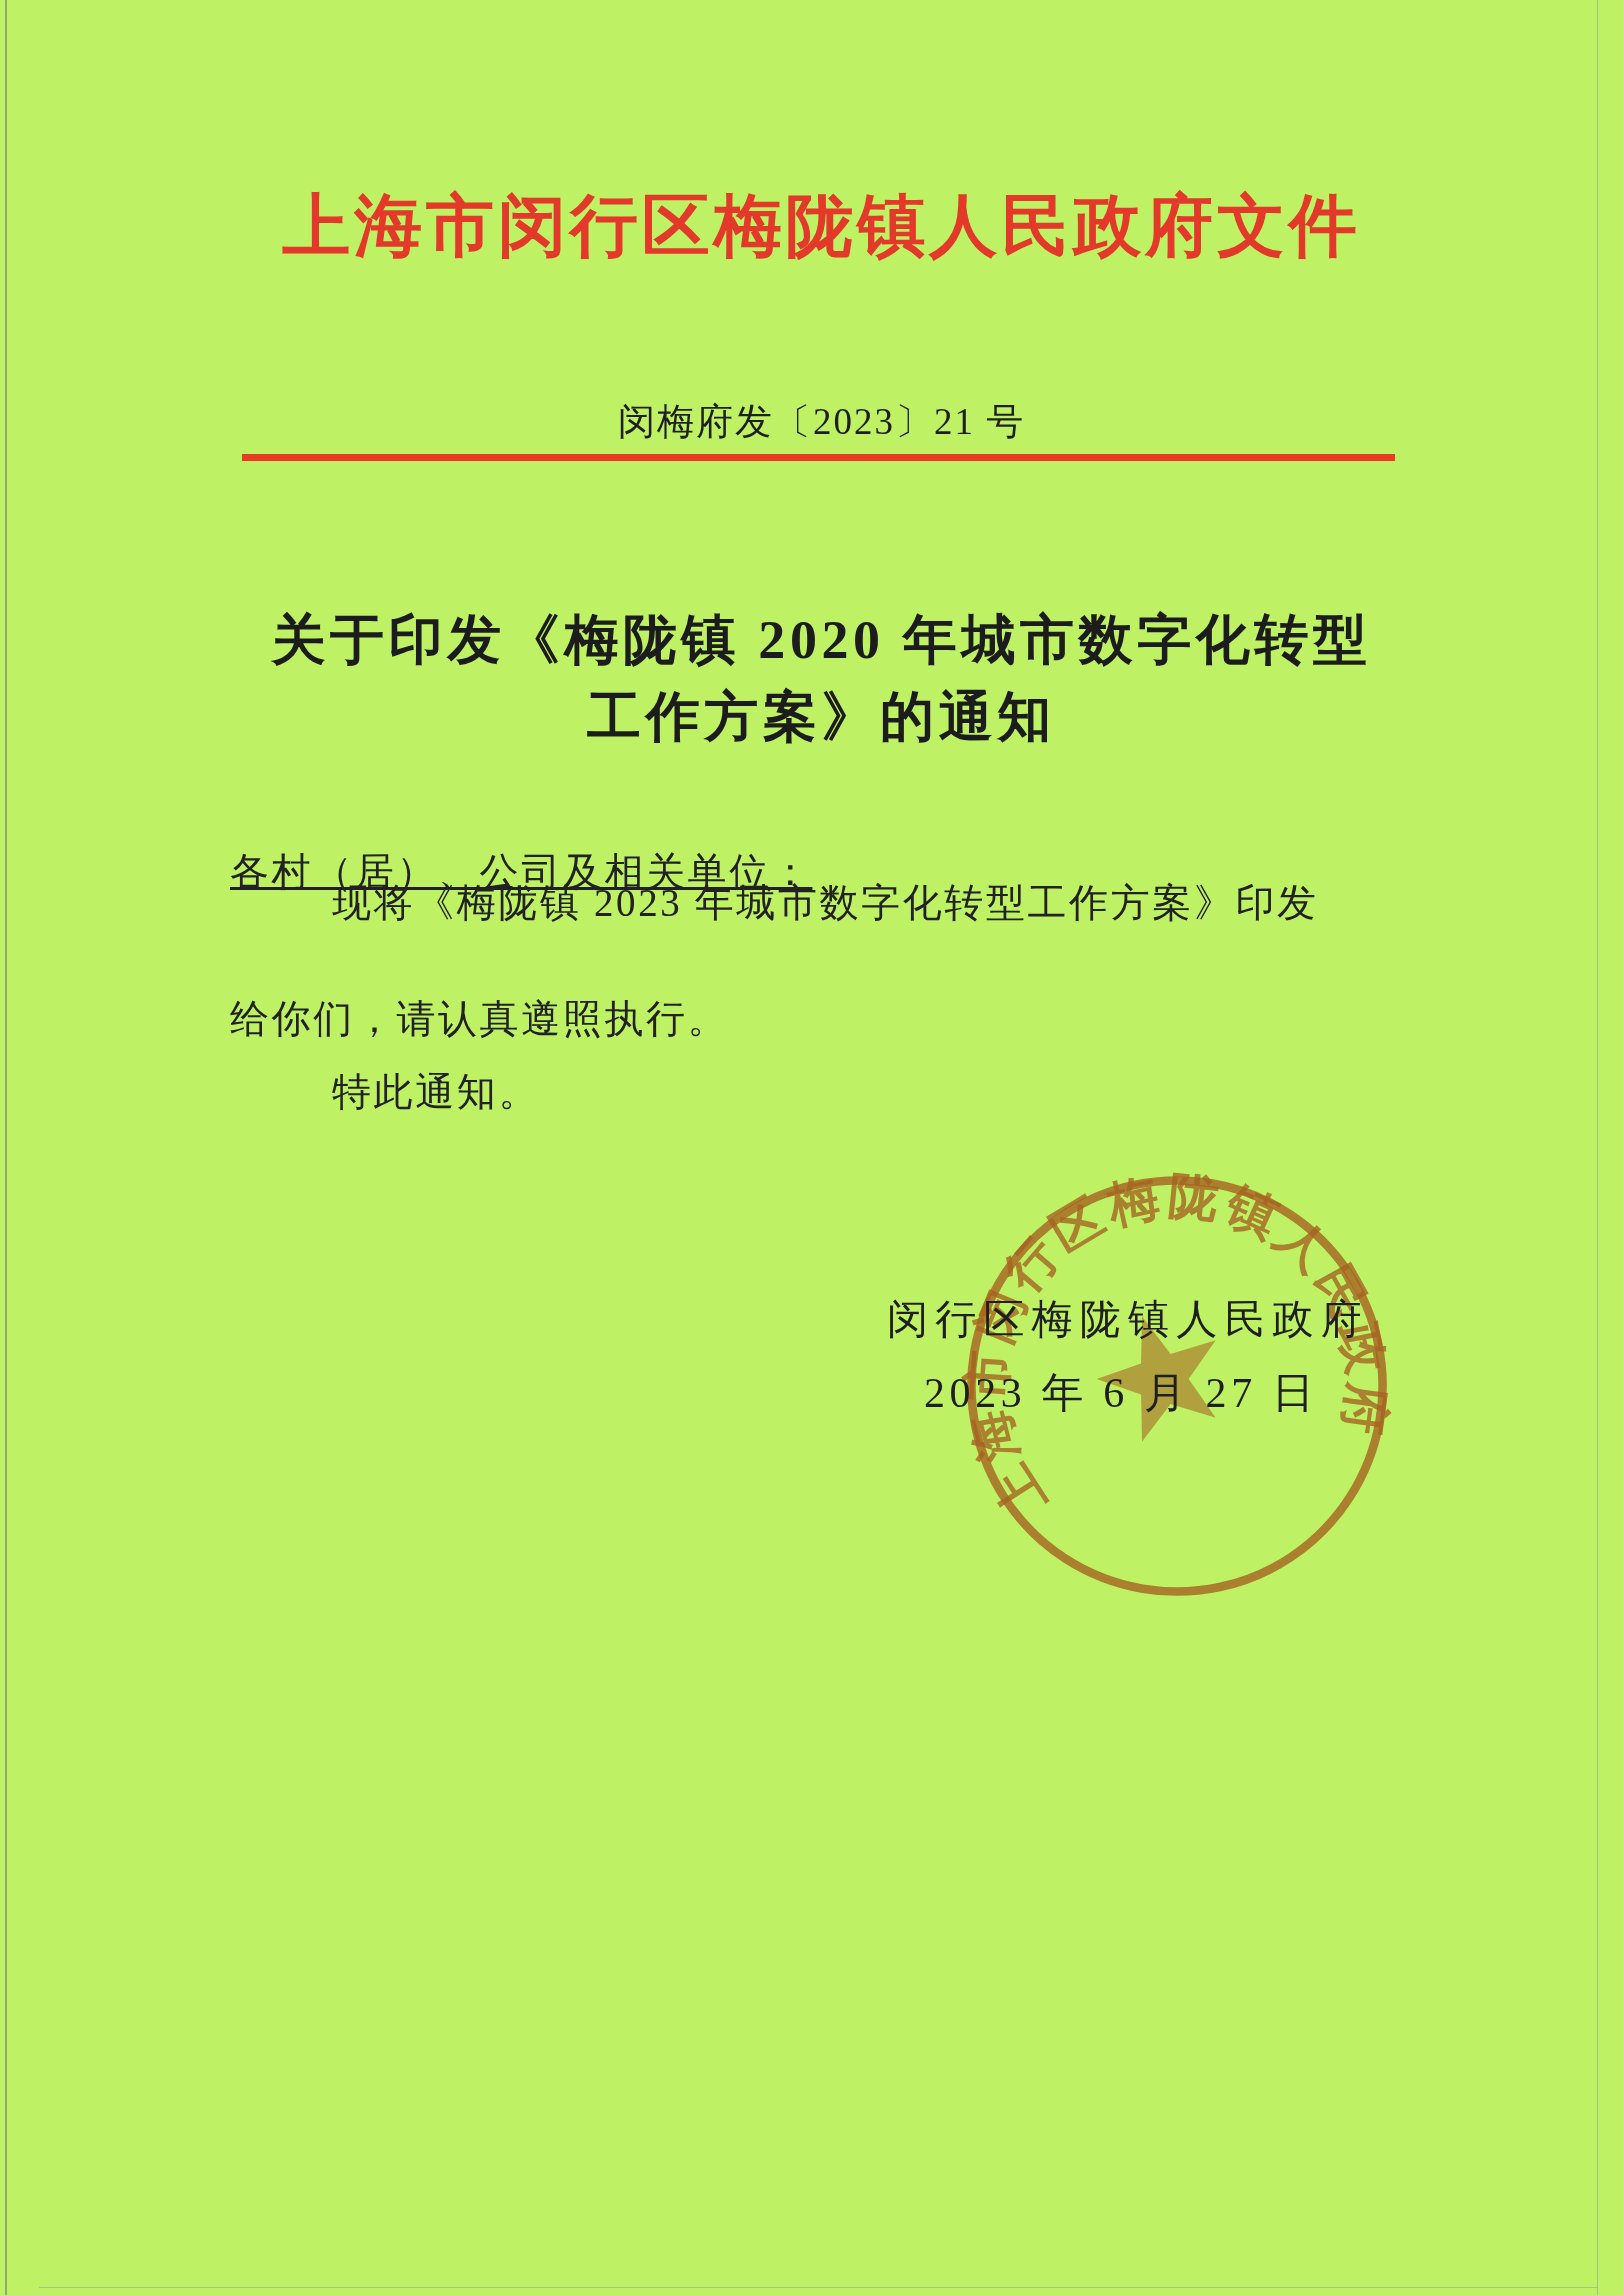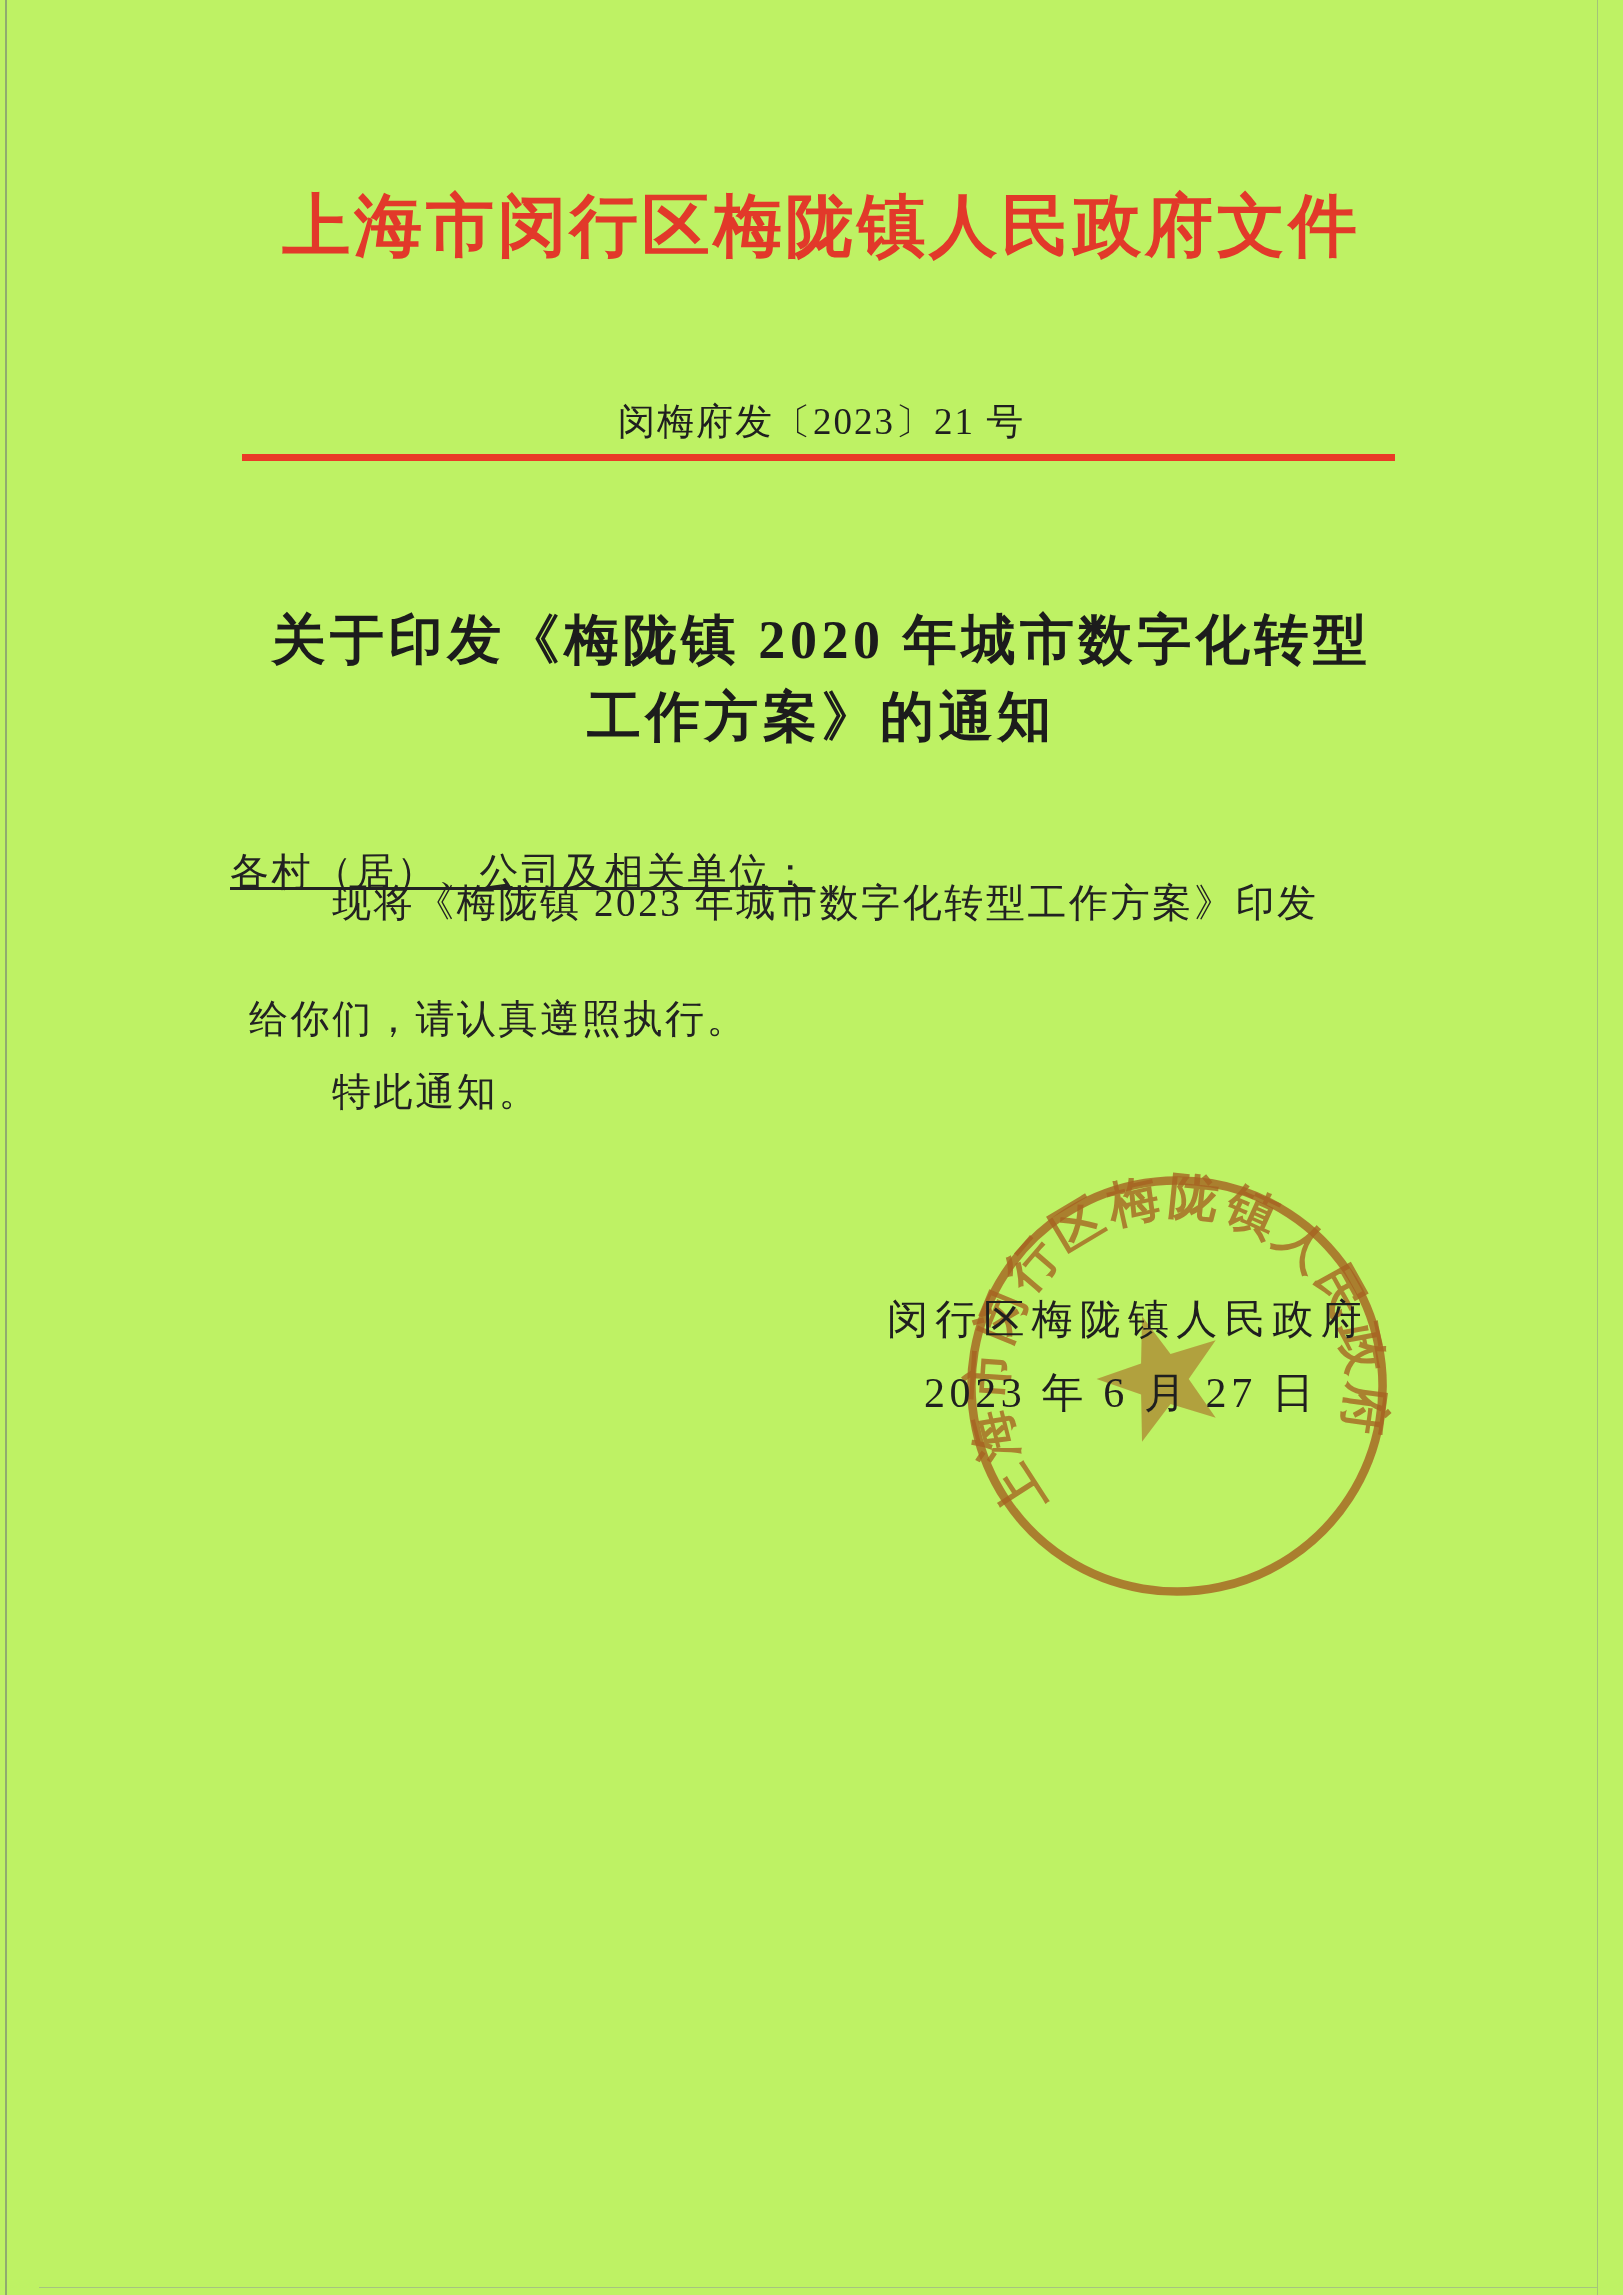--- a/index.html
+++ b/index.html
@@ -48,21 +48,21 @@
   }
   .body-line{
     position:absolute;
     font-size:39px;
     letter-spacing:2.6px;
     color:#222222;
     white-space:nowrap;
   }
   .salutation{left:230px;top:845px;text-decoration:underline;}
   .para1-line1{left:332px;top:876px;font-family:Liberation Serif, serif;}
-  .para1-line2{left:230px;top:992px;margin-left:19px;}
+  .para1-line2{left:230px;top:992px;}
   .para2{left:332px;top:1065px;}
 
   .signature{
     position:absolute;left:887px;top:1292px;
     font-size:41px;letter-spacing:7.2px;
     color:#1f1f1f;white-space:nowrap;
     z-index:3;
   }
   .date{
     position:absolute;left:924px;top:1365px;

